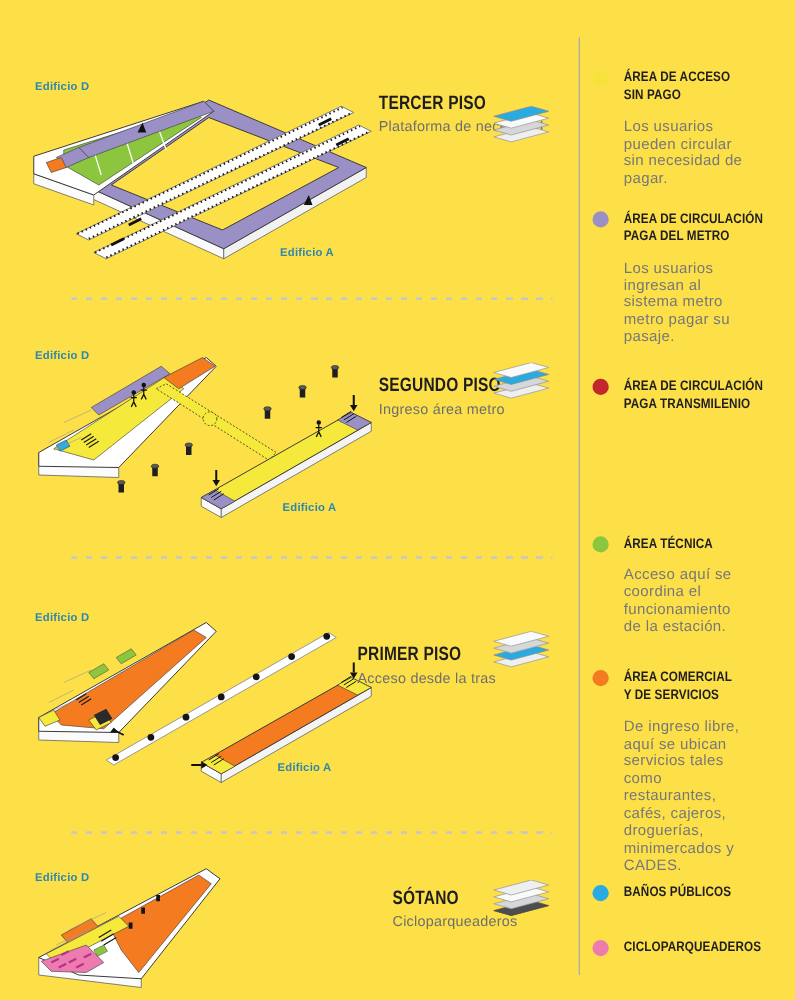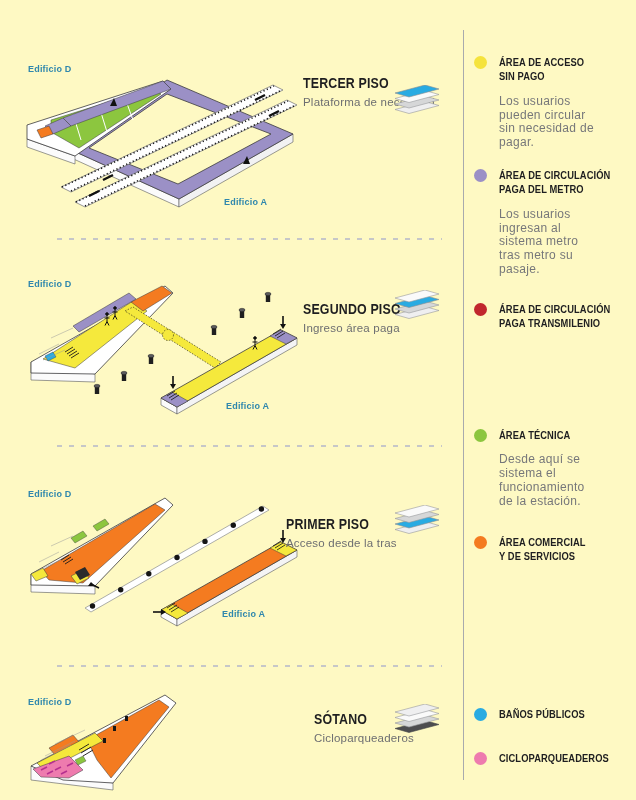--- a/index.html
+++ b/index.html
@@ -1,16 +1,16 @@
 <!DOCTYPE html>
 <html><head>
 <meta charset="utf-8">
 <style>
   html,body{margin:0;padding:0;background:#fff}
-  #canvas{position:relative;width:636px;height:800px;background:#fef9c3;overflow:hidden;
+  #canvas{position:relative;width:636px;height:800px;background:#fde047;overflow:hidden;
           font-family:"Liberation Sans",sans-serif;color:#1E1E20}
   .bld{position:absolute;font-size:9px;font-weight:bold;letter-spacing:.2px}
   .head{position:absolute}
   .ftitle{font-size:15.5px;font-weight:bold;color:#1E1E20;transform:scaleX(.8);transform-origin:0 0;
           white-space:nowrap;letter-spacing:.2px}
   .fsub{font-size:11.5px;color:#6D6E71;margin-top:4px;white-space:nowrap;letter-spacing:.2px}
   .plan,.layers{position:absolute}
   .divider{position:absolute;left:57px;width:385px;height:1.5px;
            background:repeating-linear-gradient(90deg,#C6C7C8 0 5px,transparent 5px 12px)}
   .vline{position:absolute;left:463px;top:30px;width:1px;height:750px;background:#A8AAAD}
@@ -120,21 +120,21 @@
           <path d="M100,37.5 l0,6 M97.5,40 l5,0 M100,43.5 l-2,4 M100,43.5 l2,4"></path>
         <circle cx="92" cy="42" r="1.3" fill="#111"></circle>
           <path d="M92,43.5 l0,6 M89.5,46 l5,0 M92,49.5 l-2,4 M92,49.5 l2,4"></path>
         <circle cx="240" cy="66" r="1.3" fill="#111"></circle>
           <path d="M240,67.5 l0,6 M237.5,70 l5,0 M240,73.5 l-2,4 M240,73.5 l2,4"></path>
       </g>
     </svg>
 
     <div class="head" style="left:303px;top:300px">
       <div class="ftitle">SEGUNDO PISO</div>
-      <div class="fsub">Ingreso área paga</div>
+      <div class="fsub">Ingreso área metro</div>
     </div>
     <svg class="layers" style="left:394px;top:290px" width="46" height="30" viewBox="0 0 46 30">
       <polygon points="1,24.5 31,16.5 45,20.5 15,28.5" fill="#EFEFF0" stroke="#97999C" stroke-width="0.6"></polygon>
       <polygon points="1,19 31,11 45,15 15,23" fill="#D6D7D8" stroke="#97999C" stroke-width="0.6"></polygon>
       <polygon points="1,13.5 31,5.5 45,9.5 15,17.5" stroke="#8B8D90" stroke-width="0.6" fill="#29ABE2"></polygon>
       <polygon points="1,8 31,0 45,4 15,12" fill="#FAFAFA" stroke="#97999C" stroke-width="0.6"></polygon>
     </svg>
     <div class="divider" style="top:445px"></div>
   </div>
 
@@ -237,45 +237,46 @@
 SIN PAGO</div>
         <div class="ld">Los usuarios pueden circular sin necesidad de pagar.</div>
       </div>
     </div>
 
     <div class="litem" style="top:168px">
       <span class="dot" style="background: rgb(155, 144, 198);"></span>
       <div class="lbody">
         <div class="lt">ÁREA DE CIRCULACIÓN
 PAGA DEL METRO</div>
-        <div class="ld">Los usuarios ingresan al sistema metro tras metro su pasaje.</div>
+        <div class="ld">Los usuarios ingresan al sistema metro metro pagar su pasaje.</div>
       </div>
     </div>
 
     <div class="litem" style="top:302px">
       <span class="dot" style="background: rgb(193, 39, 45);"></span>
       <div class="lbody">
         <div class="lt">ÁREA DE CIRCULACIÓN
 PAGA TRANSMILENIO</div>
       </div>
     </div>
 
     <div class="litem" style="top:428px">
       <span class="dot" style="background: rgb(140, 198, 63);"></span>
       <div class="lbody">
         <div class="lt">ÁREA TÉCNICA</div>
-        <div class="ld">Desde aquí se sistema el funcionamiento de la estación.</div>
+        <div class="ld">Acceso aquí se coordina el funcionamiento de la estación.</div>
       </div>
     </div>
 
     <div class="litem" style="top:535px">
       <span class="dot" style="background: rgb(244, 123, 32);"></span>
       <div class="lbody">
         <div class="lt">ÁREA COMERCIAL
 Y DE SERVICIOS</div>
+        <div class="ld">De ingreso libre, aquí se ubican servicios tales como restaurantes, cafés, cajeros, droguerías, minimercados y CADES.</div>
       </div>
     </div>
 
     <div class="litem" style="top:707px">
       <span class="dot" style="background: rgb(41, 171, 226);"></span>
       <div class="lbody">
         <div class="lt">BAÑOS PÚBLICOS</div>
 
       </div>
     </div>

